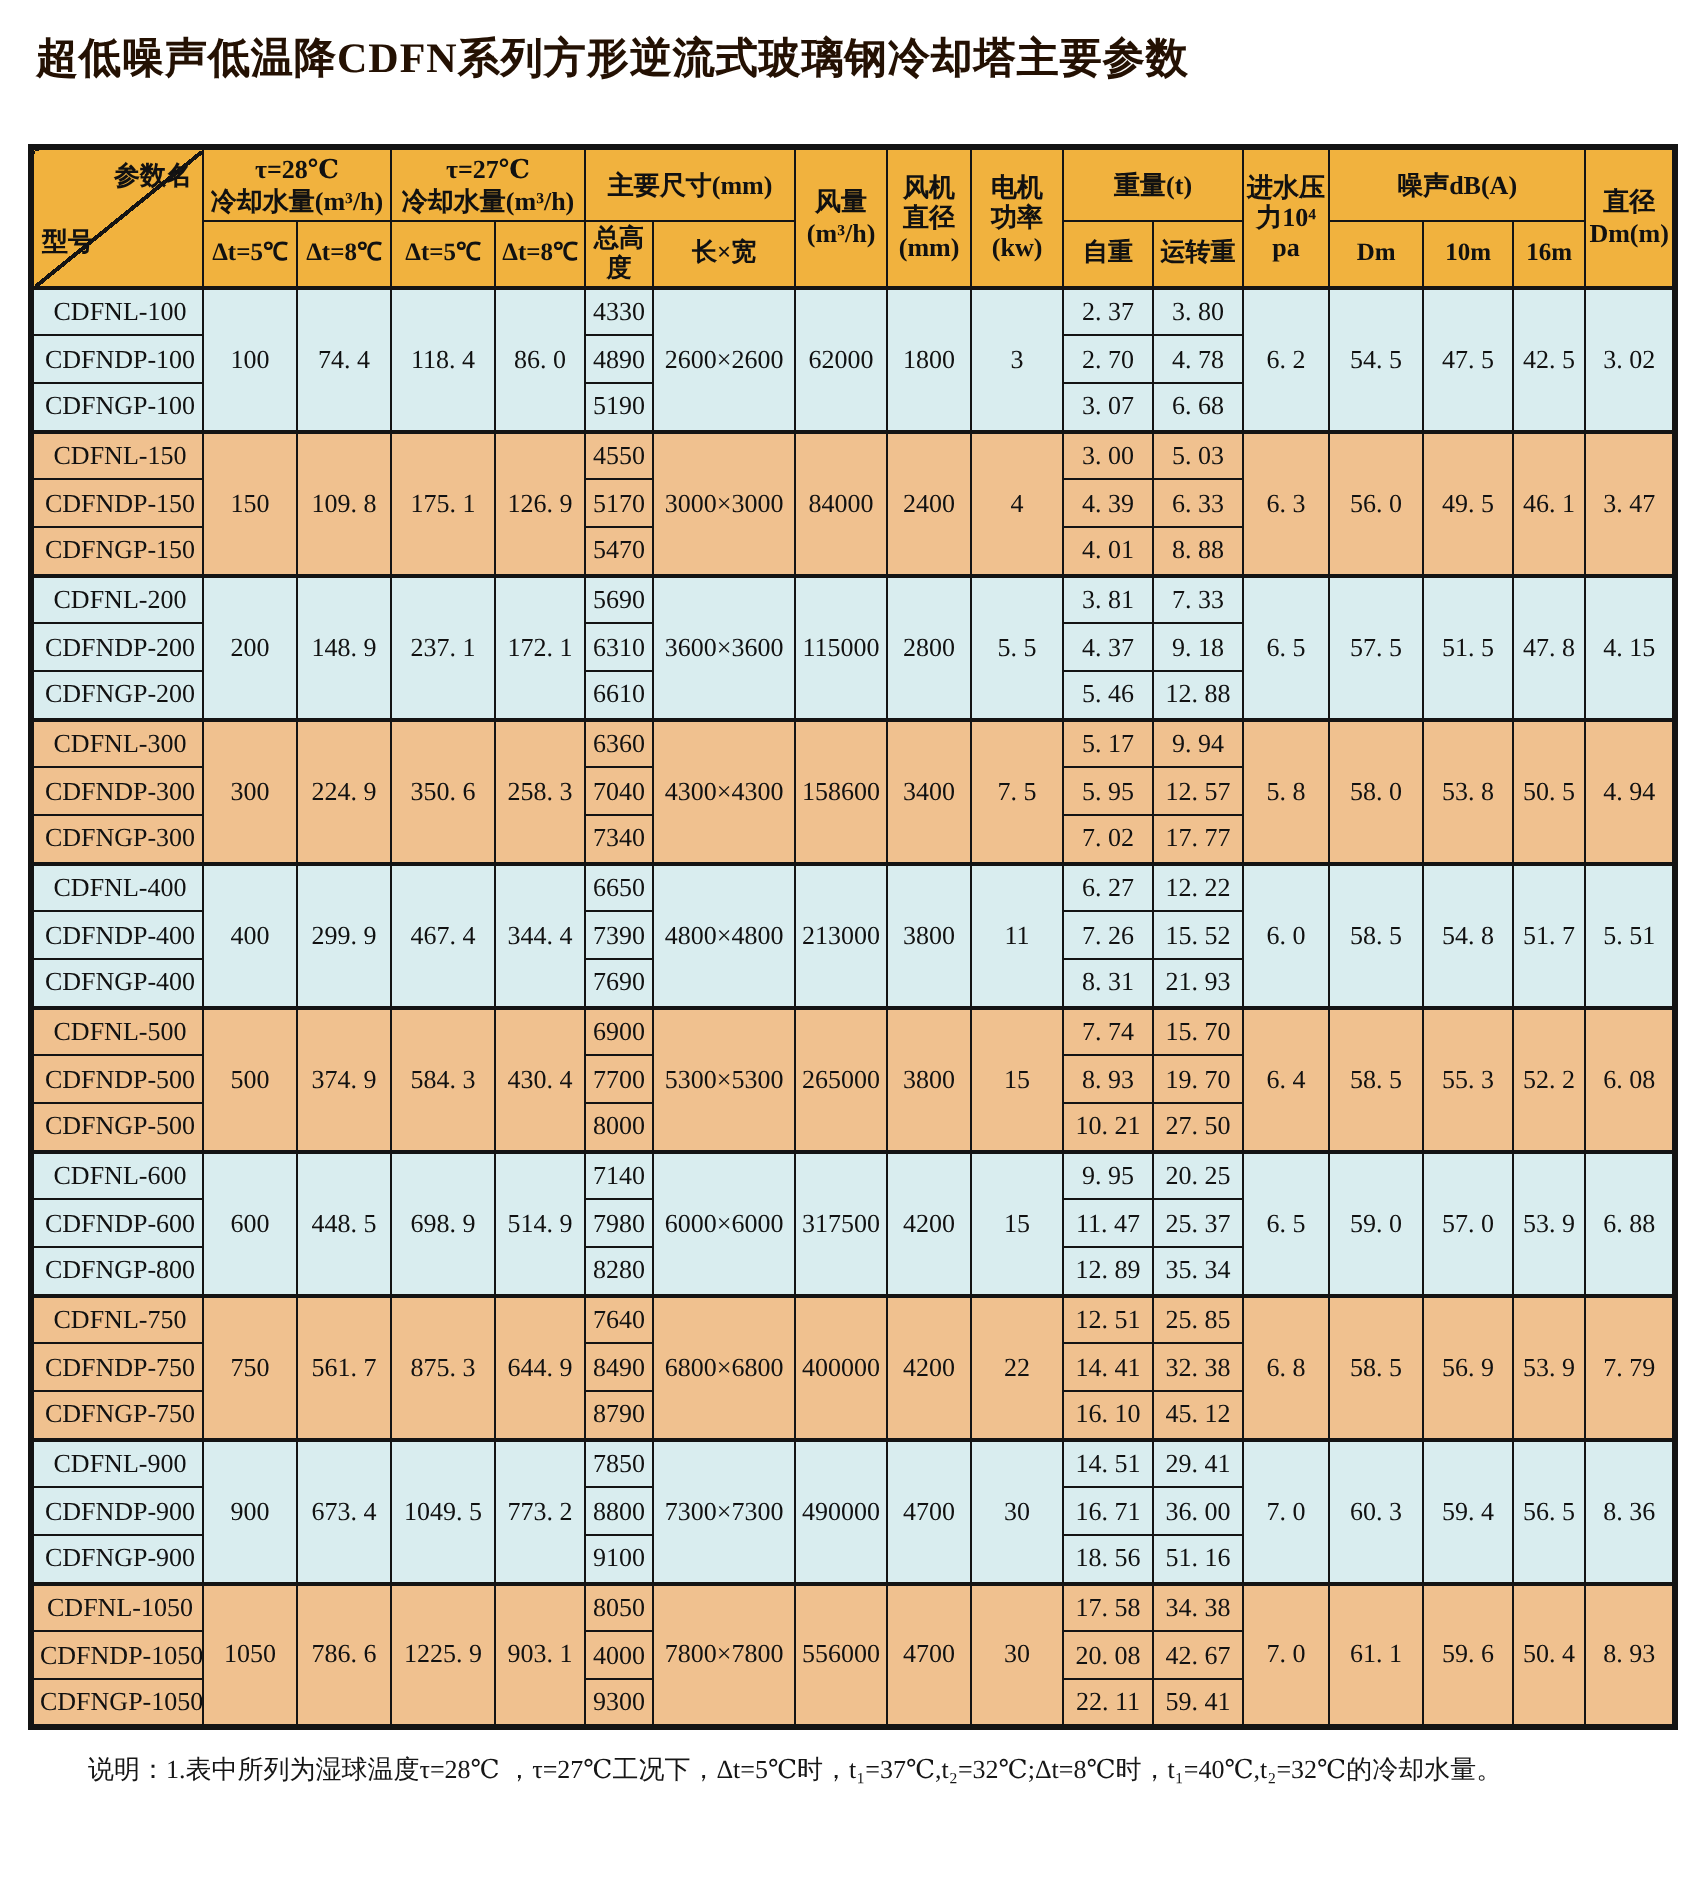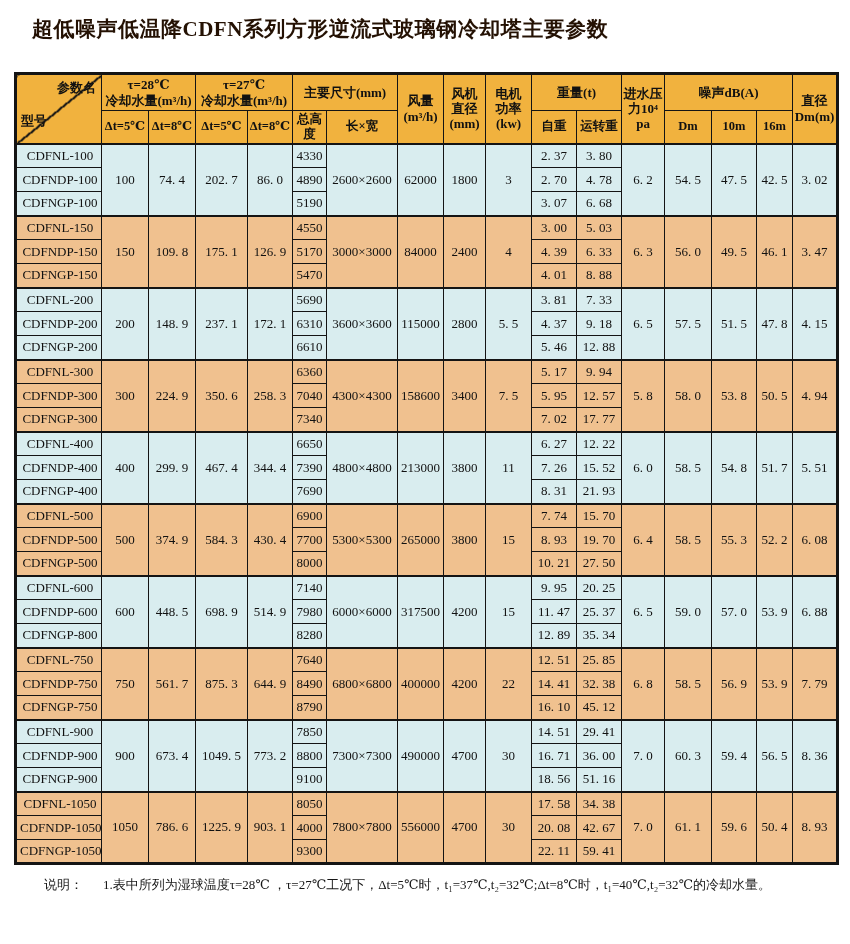--- a/index.html
+++ b/index.html
@@ -7,62 +7,62 @@
     --row-blue:#D9EDEF;
     --row-tan:#F0C18F;
     --border:#141414;
     --title:#241103;
     --ink:#111111;
   }
   *{box-sizing:border-box;margin:0;padding:0;}
   html,body{width:850px;height:944px;background:#ffffff;overflow:hidden;}
   body{position:relative;font-family:"Liberation Serif","DejaVu Serif","DejaVu Sans",serif;color:var(--ink);}
   .page-title{
-    position:absolute;left:32px;top:15px;
+    position:absolute;left:18px;top:15px;
     font-size:21px;font-weight:bold;color:var(--title);
     letter-spacing:0.5px;white-space:nowrap;
     font-family:"Liberation Serif","DejaVu Serif",serif;
   }
   .tbl-wrap{position:absolute;left:14px;top:72px;}
   table{
     border-collapse:collapse;table-layout:fixed;width:822px;
     border:3px solid var(--border);
   }
   th,td{
     border:1px solid var(--border);
     overflow:hidden;vertical-align:middle;text-align:center;
   }
   thead th{
     background:var(--header-bg);
     font-weight:bold;font-size:13px;line-height:1.18;
     white-space:pre-line;padding:1px 0;
   }
   thead tr:first-child{height:37px;}
-  thead tr:last-child{height:23px;}
+  thead tr:last-child{height:23px;font-family:Liberation Serif, serif;}
   thead tr:last-child th{font-size:12.5px;}
   tbody tr{height:24px;}
   tbody td{font-size:13px;padding:0 1px;}
   td.model{text-align:center;padding-left:3px;white-space:nowrap;}
   tr.blue td{background:var(--row-blue);}
   tr.tan td{background:var(--row-tan);}
   tr.group-start td{border-top:2px solid var(--border);}
   thead tr:last-child th{border-bottom:2px solid var(--border);}
   th.corner{
     position:relative;
     background-image:linear-gradient(to bottom right,
       transparent calc(50% - 1px), var(--border) calc(50% - 1px),
       var(--border) calc(50% + 1px), transparent calc(50% + 1px));
     background-color:var(--header-bg);
     margin-top:39px;
   }
   .corner-top{position:absolute;top:5px;right:5px;font-size:13px;font-weight:bold;}
   .corner-bottom{position:absolute;bottom:14px;left:4px;font-size:13px;font-weight:bold;text-align:right;}
   .notes{
     position:absolute;left:44px;top:872px;width:790px;
-    display:flex;gap:20px;font-size:13px;line-height:2.0;color:#161616;
+    display:flex;gap:0;font-size:13px;line-height:2.0;color:#161616;
   }
   .notes-label{white-space:nowrap;font-weight:normal;}
   .note-line{white-space:nowrap;}
 </style>
 </head>
 <body>
 
 <h1 class="page-title">超低噪声低温降CDFN系列方形逆流式玻璃钢冷却塔主要参数</h1>
 
 <div class="tbl-wrap">
@@ -125,21 +125,21 @@
         <th>Dm</th>
         <th>10m</th>
         <th>16m</th>
       </tr>
     </thead>
     <tbody>
         <tr class="blue group-start">
           <td class="model">CDFNL-100</td>
           <td rowspan="3">100</td>
           <td rowspan="3">74. 4</td>
-          <td rowspan="3">202. 7</td>
+          <td rowspan="3">118. 4</td>
           <td rowspan="3">86. 0</td>
           <td>4330</td>
           <td rowspan="3">2600×2600</td>
           <td rowspan="3">62000</td>
           <td rowspan="3">1800</td>
           <td rowspan="3">3</td>
           <td>2. 37</td>
           <td>3. 80</td>
           <td rowspan="3">6. 2</td>
           <td rowspan="3">54. 5</td>

